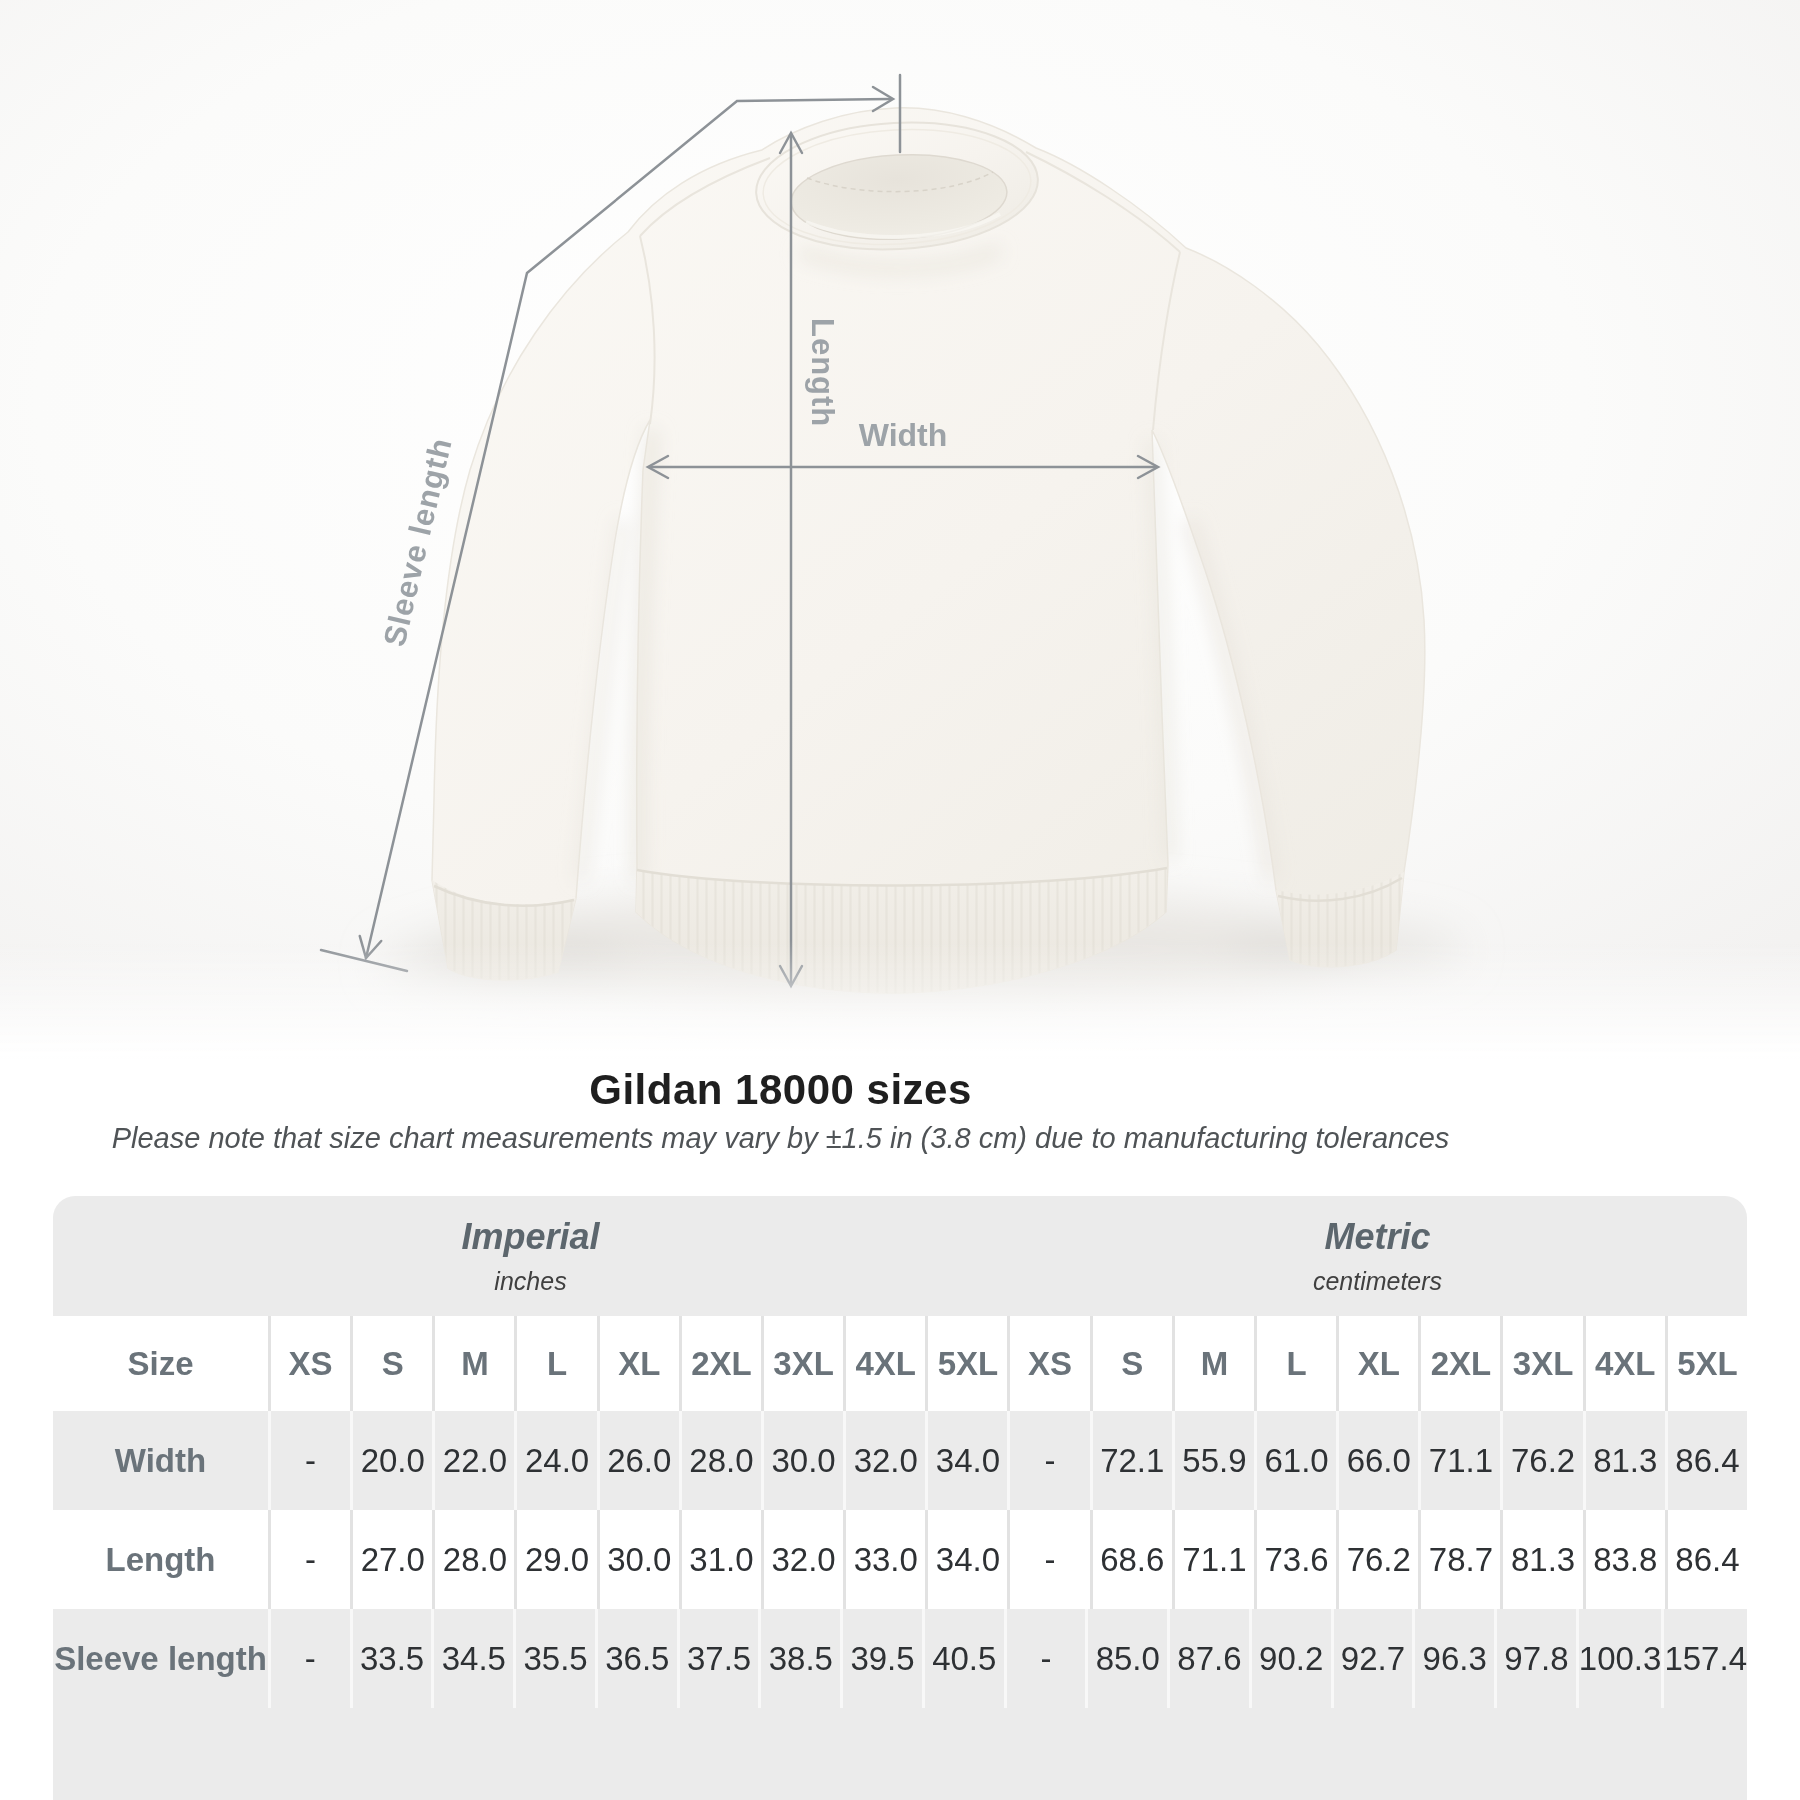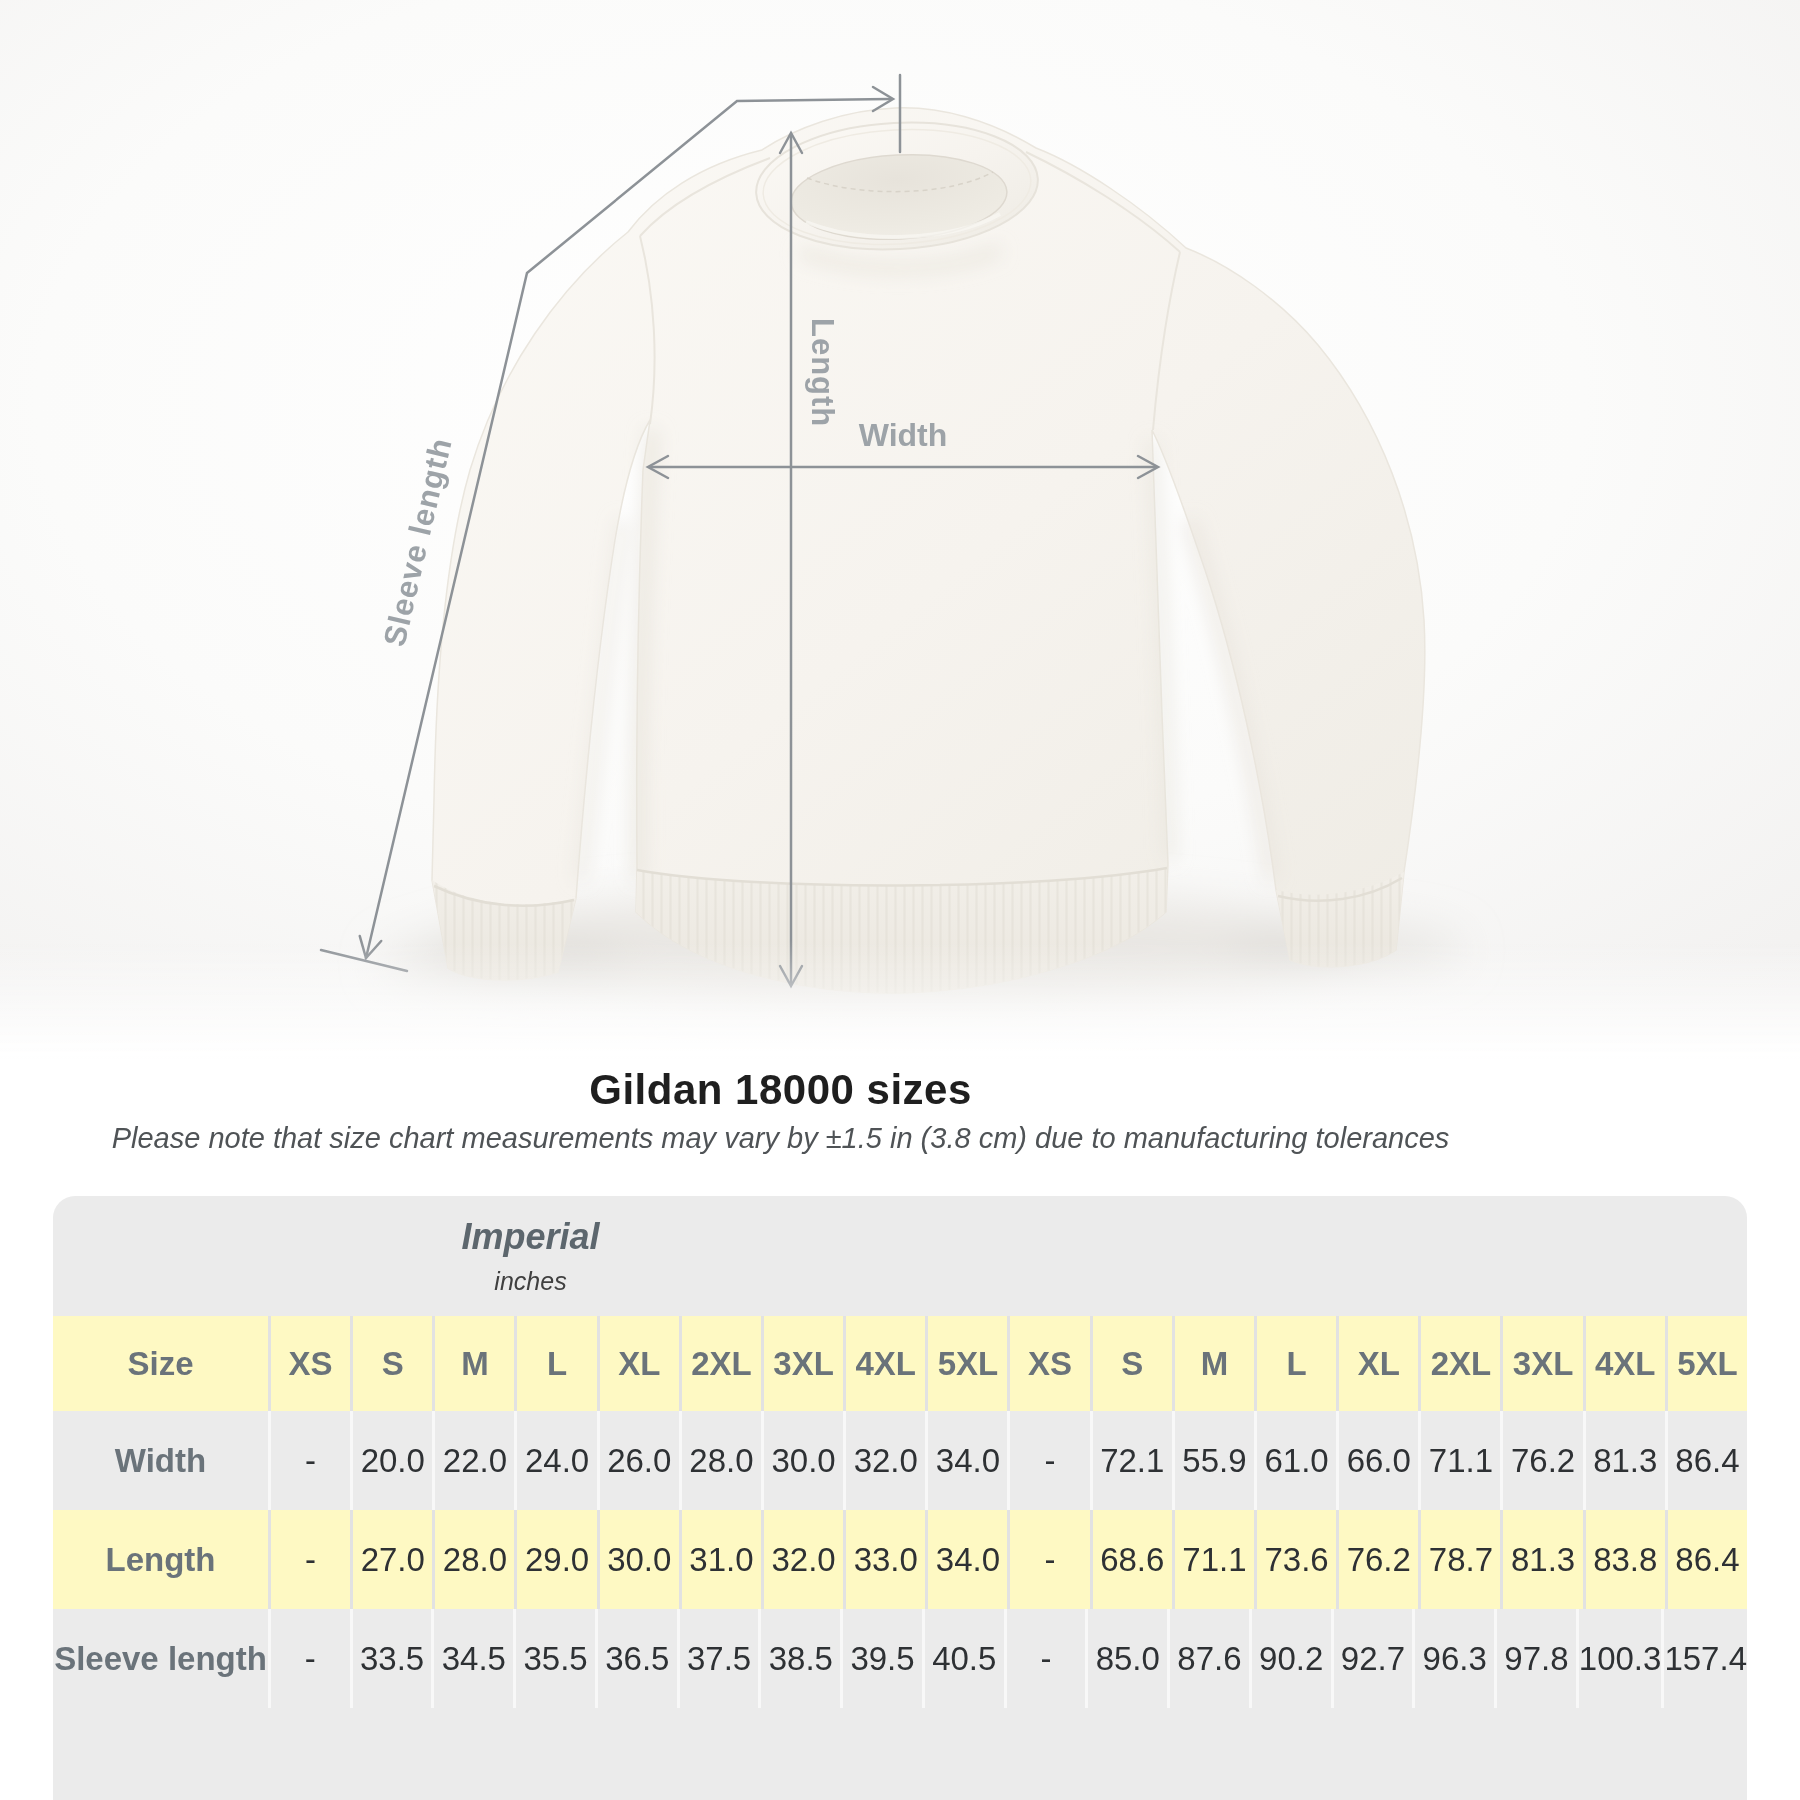--- a/index.html
+++ b/index.html
@@ -18,21 +18,21 @@
     background:#ebebeb;border-radius:22px;overflow:hidden;
   }
   .group-row{display:grid;grid-template-columns:955px 1fr;height:120px;}
   .gcell{display:flex;flex-direction:column;align-items:center;justify-content:center;gap:9px;}
   .gname{font-size:36px;font-weight:bold;font-style:italic;color:#5c666d;}
   .gunit{font-size:25px;font-style:italic;color:#404040;}
 
   .trow{display:grid;grid-template-columns:215px repeat(18,1fr);}
   .head-row{height:95px;background:#ffffff;--sep:#e2e2e2;}
   .data-row{height:99px;}
-  .row-white{background:#fef9c3;--sep:#e2e2e2;}
+  .row-white{background:#ffffff;--sep:#e2e2e2;}
   .row-gray{background:#ebebeb;--sep:#f8f8f8;}
   .trow > div{display:flex;align-items:center;justify-content:center;height:100%;line-height:1;}
   .trow > div + div{border-left:3px solid var(--sep);}
   .hcell{font-size:33px;font-weight:bold;color:#6a737a;}
   .rlabel{font-size:33px;font-weight:bold;color:#6a737a;}
   .vcell{font-size:33px;color:#2e3134;}
 
   .ann{stroke:#8d9297;stroke-width:2.5;fill:none;stroke-linecap:round;}
   .annlabel{fill:#9da3a8;font-weight:bold;font-family:"Liberation Sans","DejaVu Sans",sans-serif;}
 </style>
@@ -181,20 +181,24 @@
   <div class="subtitle">Please note that size chart measurements may vary by ±1.5 in (3.8 cm) due to manufacturing tolerances</div>
 </div>
 
 <div class="size-table">
 
   <div class="group-row">
     <div class="gcell">
       <div class="gname">Imperial</div>
       <div class="gunit">inches</div>
     </div>
+    <div class="gcell">
+      <div class="gname">Metric</div>
+      <div class="gunit">centimeters</div>
+    </div>
   </div>
 
   <div class="trow head-row row-white">
     <div class="hcell">Size</div>
     <div class="hcell">XS</div>
     <div class="hcell">S</div>
     <div class="hcell">M</div>
     <div class="hcell">L</div>
     <div class="hcell">XL</div>
     <div class="hcell">2XL</div>

